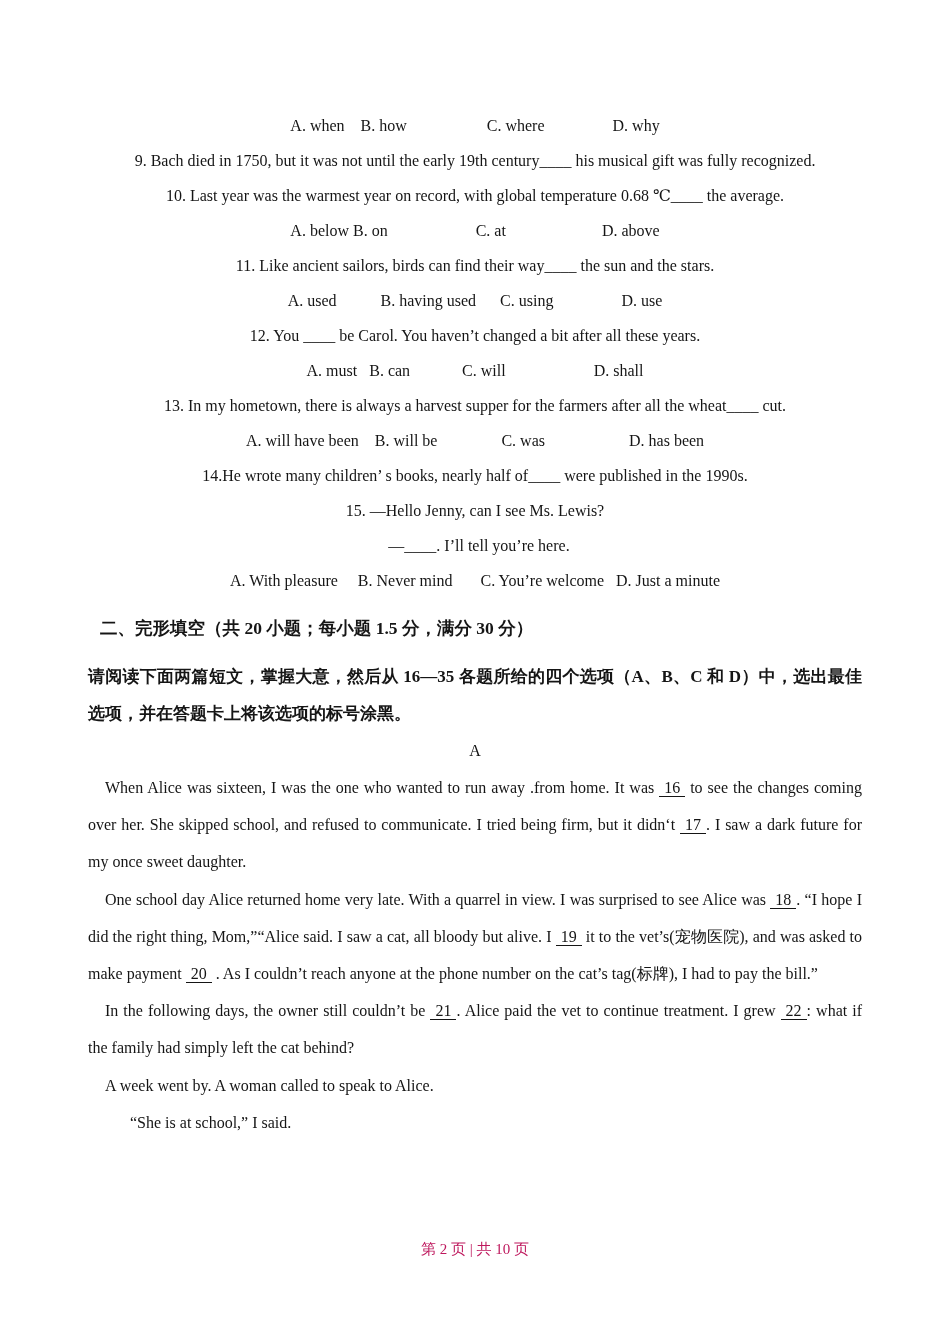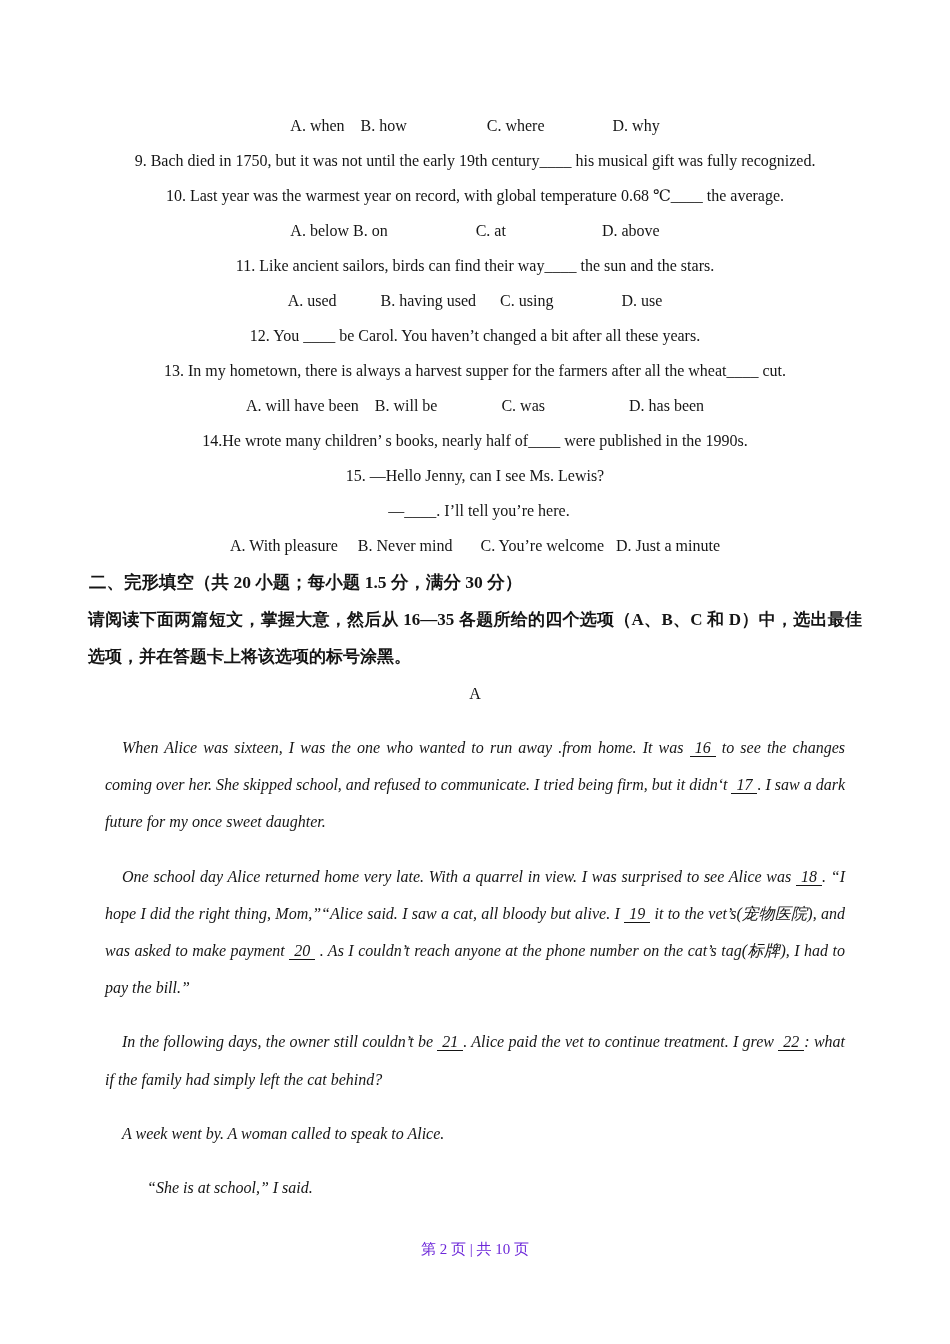--- a/index.html
+++ b/index.html
@@ -13,73 +13,73 @@
   }
   .content { padding: 108px 88px 0 88px; }
   .qline {
     margin: 0;
     font-size: 16px;
     line-height: 35px;
     white-space: pre-wrap;
     text-align: center;
   }
   .section-heading {
-    margin: 1px;
+    margin: 12px;
     font-size: 17.5px;
     font-weight: bold;
     line-height: 37px;
   }
   .instructions {
     margin: 0;
     font-size: 17px;
     font-weight: bold;
     line-height: 36.5px;
     text-align: justify;
   }
   .passage-label {
     margin: 0;
     font-size: 16px;
     line-height: 37px;
     text-align: center;
   }
   .para {
-    margin: 17px;
+    margin: 0;
     font-size: 16px;
     line-height: 37.2px;
     text-align: justify;
-    font-style: italic;
   }
   .para.indent { text-indent: 17px; }
   .para.wide-indent { text-indent: 42px; }
   .blank {
     border-bottom: 1px solid #151515;
     padding: 0 5px;
   }
   .footer {
     position: absolute;
     left: 0; right: 0;
     top: 1240px;
     text-align: center;
     font-size: 15px;
-    color: #6d28d9;
+    color: #be185d;
   }
 </style>
 </head>
 <body>
 
 <div class="content">
 
   <div>
       <p class="qline">A. when    B. how                    C. where                 D. why</p>
       <p class="qline">9. Bach died in 1750, but it was not until the early 19th century____ his musical gift was fully recognized.</p>
       <p class="qline">10. Last year was the warmest year on record, with global temperature 0.68 ℃____ the average.</p>
       <p class="qline">A. below B. on                      C. at                        D. above</p>
       <p class="qline">11. Like ancient sailors, birds can find their way____ the sun and the stars.</p>
       <p class="qline">A. used           B. having used      C. using                 D. use</p>
       <p class="qline">12. You ____ be Carol. You haven’t changed a bit after all these years.</p>
+      <p class="qline">A. must   B. can             C. will                      D. shall</p>
       <p class="qline">13. In my hometown, there is always a harvest supper for the farmers after all the wheat____ cut.</p>
       <p class="qline">A. will have been    B. will be                C. was                     D. has been</p>
       <p class="qline">14.He wrote many children’ s books, nearly half of____ were published in the 1990s.</p>
       <p class="qline">15. —Hello Jenny, can I see Ms. Lewis?</p>
       <p class="qline">  —____. I’ll tell you’re here.</p>
       <p class="qline">A. With pleasure     B. Never mind       C. You’re welcome   D. Just a minute</p>
     </div>
 
   <p class="section-heading">二、完形填空（共 20 小题；每小题 1.5 分，满分 30 分）</p>
 

